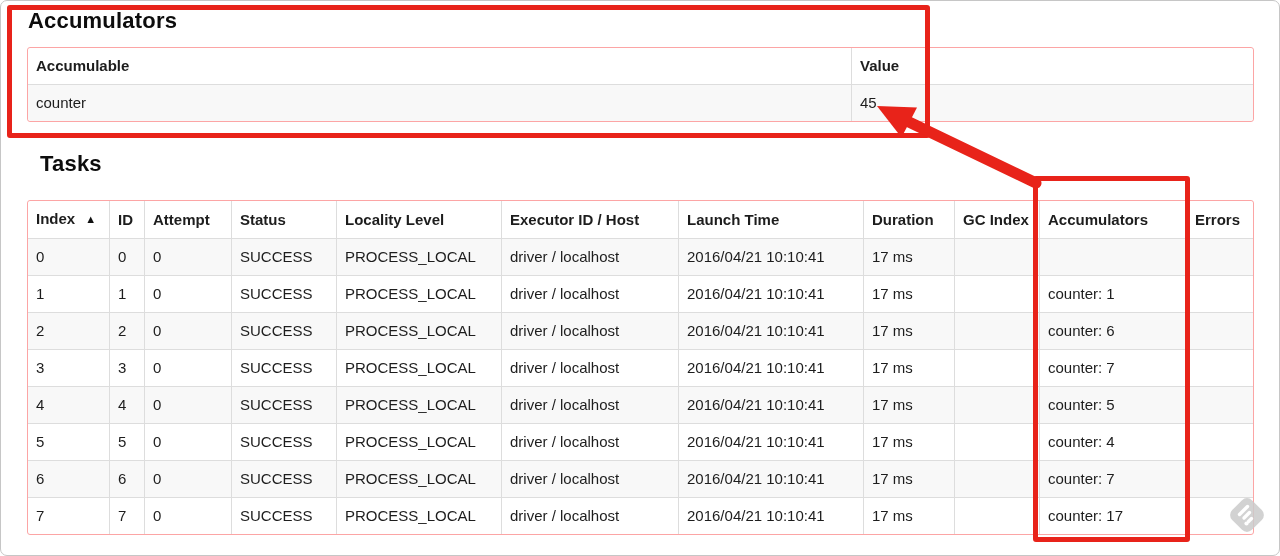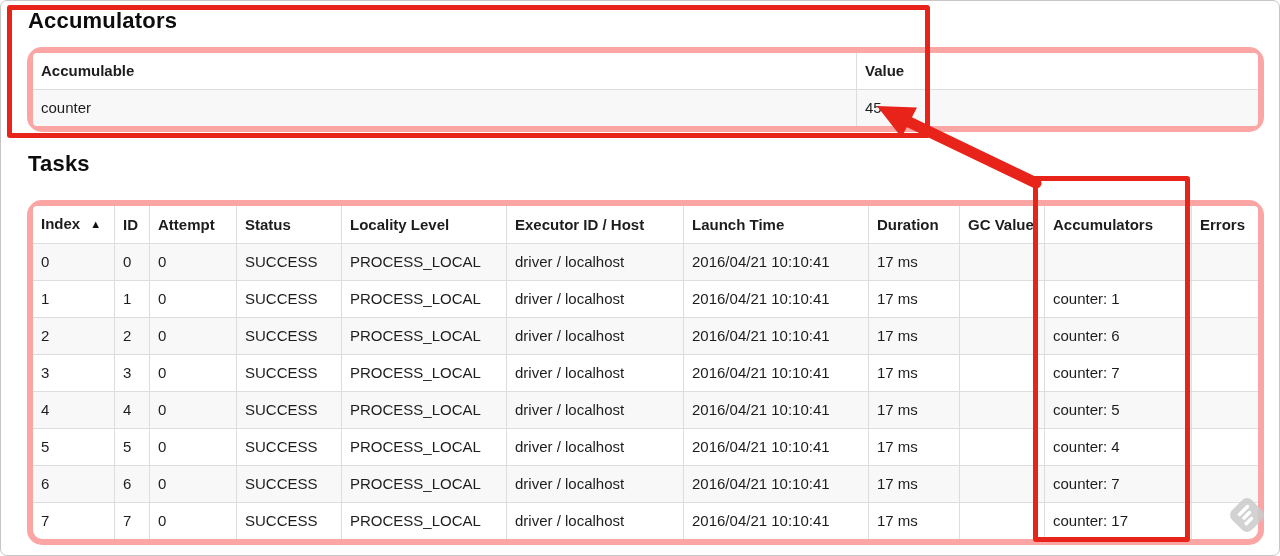--- a/index.html
+++ b/index.html
@@ -5,26 +5,26 @@
   html,body{margin:0;padding:0;}
   body{
     width:1280px;height:556px;position:relative;overflow:hidden;
     background:#ffffff;color:#1d1d1d;
     font-family:"Liberation Sans","DejaVu Sans",sans-serif;
   }
   .frame{position:absolute;inset:0;border:1px solid #c6c6c6;border-radius:7px;pointer-events:none;z-index:20;}
 
   h2.section-title{margin:0;font-size:22px;font-weight:bold;color:#0d0d0d;letter-spacing:.2px;}
   #acc-heading{position:absolute;left:28px;top:8px;}
-  #tasks-heading{position:absolute;left:28px;top:151px;}
+  #tasks-heading{position:absolute;left:40px;top:151px;}
 
   table.ui-table{
     position:absolute;left:27px;width:1225px;
     border-collapse:separate;border-spacing:0;table-layout:fixed;
-    border:6px solid #fca5a5;border-radius:15px;
+    border:1px solid #fca5a5;border-radius:3px;
     font-size:15px;background:#fff;
   }
   #acc-table{top:47px;}
   #tasks-table{top:200px;}
   .ui-table th,.ui-table td{
     padding:8px 8px;line-height:20px;text-align:left;vertical-align:middle;
     border-left:1px solid #dddddd;border-top:1px solid #dddddd;
     white-space:nowrap;overflow:hidden;
   }
   .ui-table th:first-child,.ui-table td:first-child{border-left:none;}
@@ -88,21 +88,21 @@
       <thead>
         <tr>
           <th><span>Index</span><span class="sort-arrow">▲</span></th>
           <th><span>ID</span></th>
           <th><span>Attempt</span></th>
           <th><span>Status</span></th>
           <th><span>Locality Level</span></th>
           <th><span>Executor ID / Host</span></th>
           <th><span>Launch Time</span></th>
           <th><span>Duration</span></th>
-          <th><span>GC Value</span></th>
+          <th><span>GC Index</span></th>
           <th><span>Accumulators</span></th>
           <th><span>Errors</span></th>
         </tr>
       </thead>
       <tbody>
         <tr>
           <td>0</td>
           <td>0</td>
           <td>0</td>
           <td>SUCCESS</td>

